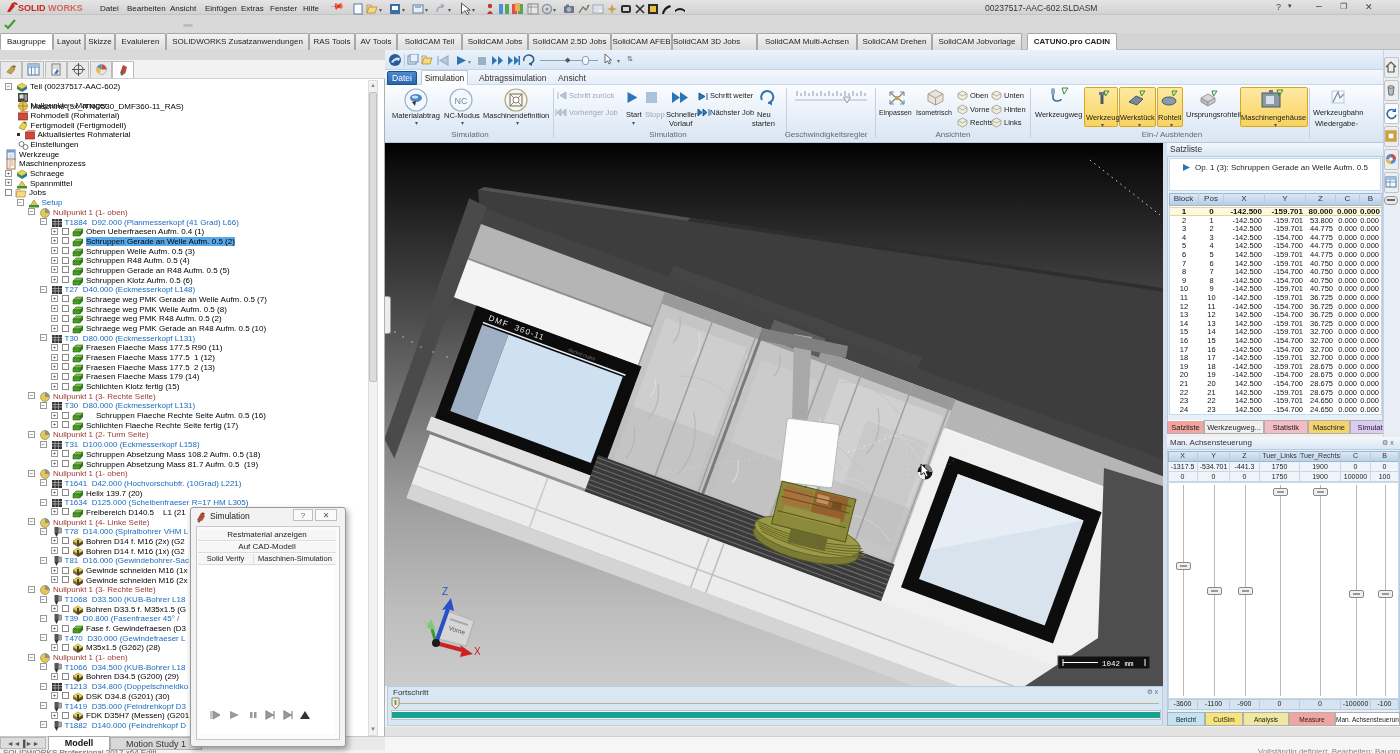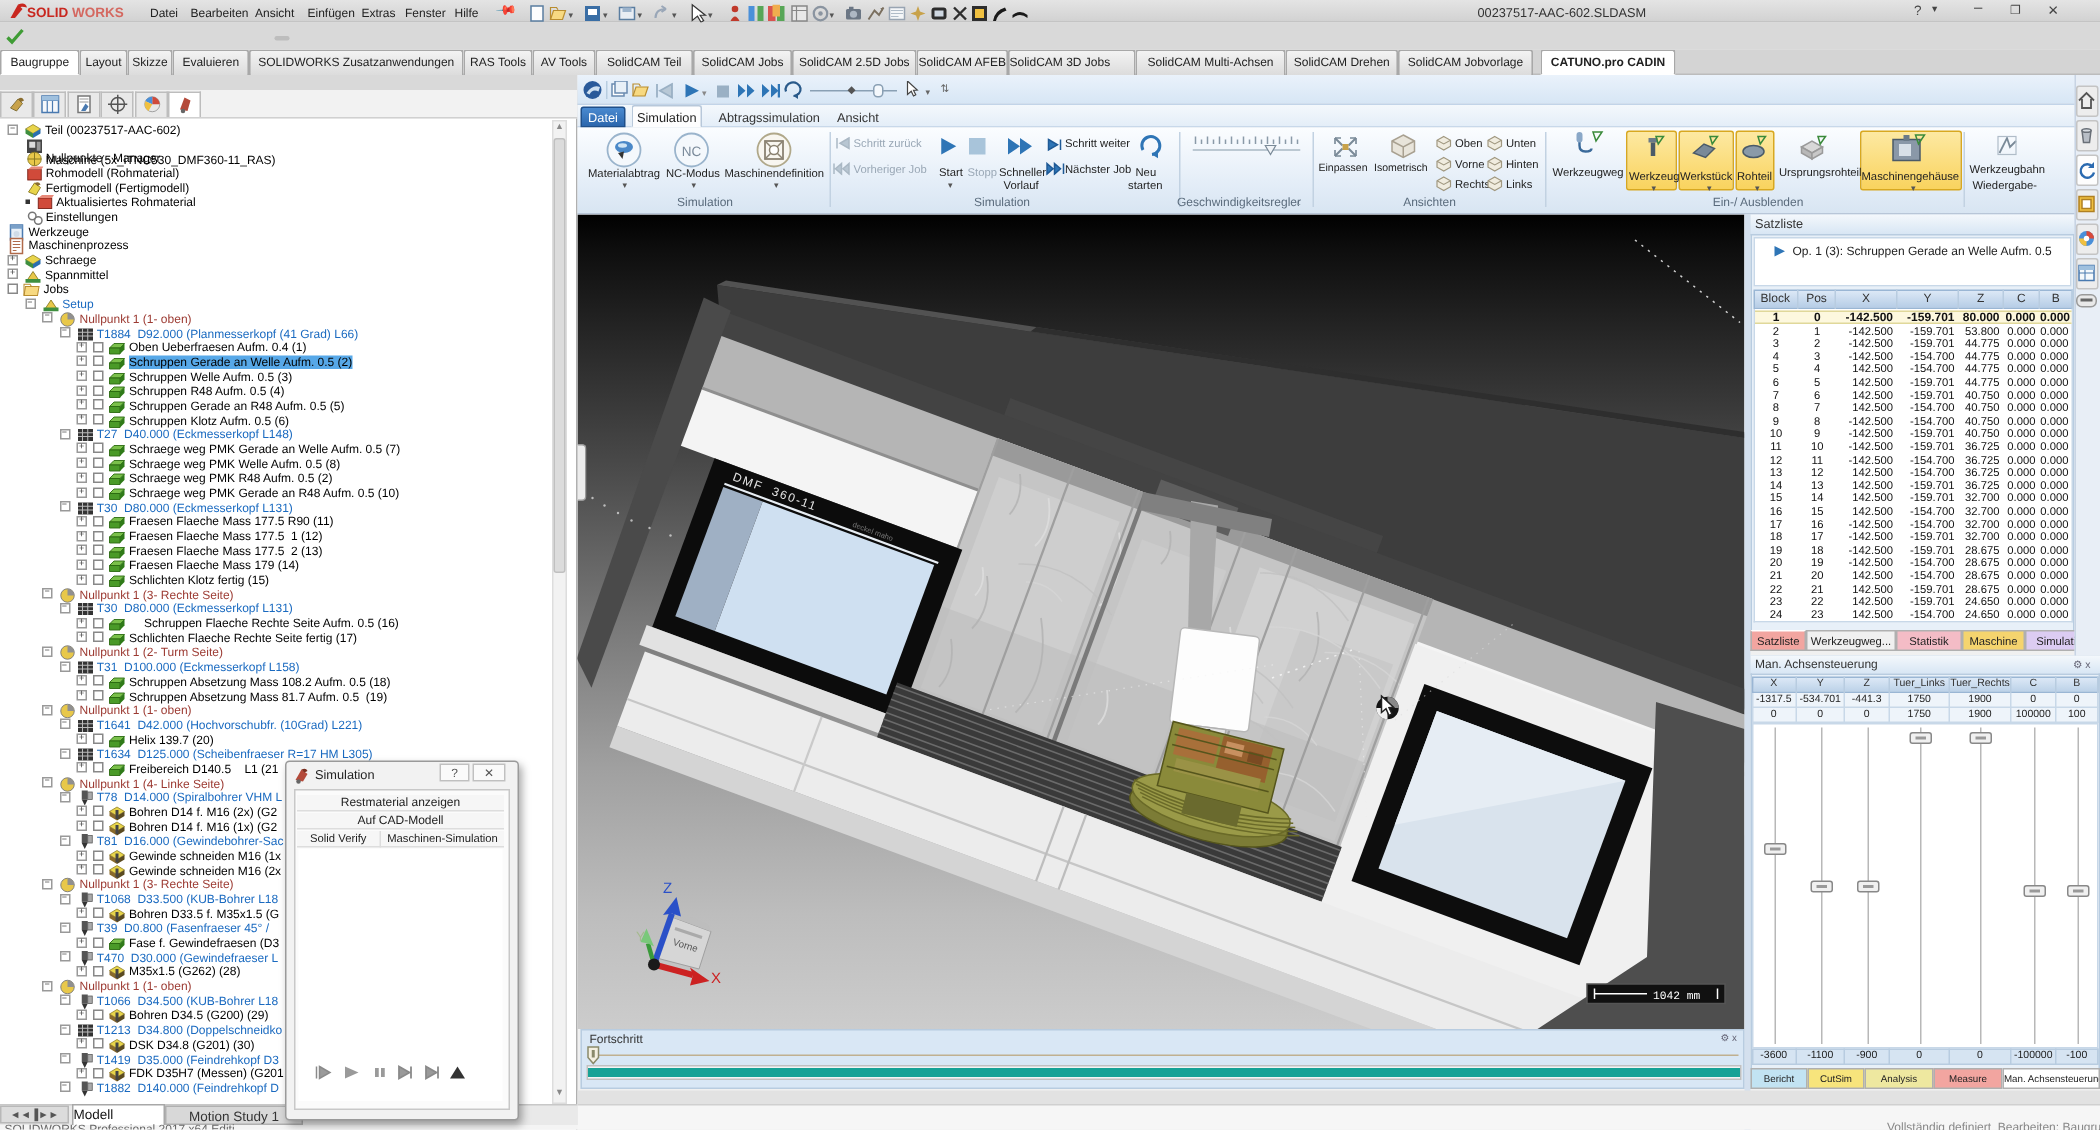--- a/index.html
+++ b/index.html
@@ -646,21 +646,21 @@
       <rect x="7.5" y="2" width="3" height="5" fill="#aaa" stroke="#555" stroke-width=".5"></rect>
     </svg>
     <div class="tx" style="left:64.5px;top:640.88px;font-size:8px;color:#1a6ac0;">T1882&nbsp;&nbsp;D140.000 (Feindrehkopf D</div>
   </div>
 <div class="ab" style="left:368px;top:80px;width:10px;height:656px;background:#f2f2f2;border:1px solid #ddd;"></div>
 <div class="ab" style="left:369px;top:82px;width:8px;height:8px;font-size:6px;color:#888;text-align:center;">▲</div>
 <div class="ab" style="left:369px;top:726px;width:8px;height:8px;font-size:6px;color:#888;text-align:center;">▼</div>
 <div class="ab" style="left:369px;top:92px;width:8px;height:290px;background:#dcdcdc;border:1px solid #c0c0c0;border-radius:2px;"></div>
 <div class="ab" style="left:0;top:736px;width:385px;height:14px;background:#e9e9e9;border-top:1px solid #c8c8c8;"></div>
 <div class="ab" style="left:0;top:737px;width:46px;height:12px;background:#dcdcdc;border:1px solid #b8b8b8;font-size:7px;color:#555;text-align:center;line-height:11px;">◄◄▐►►</div>
-<div class="ab" style="left:48px;top:736px;width:62px;height:14px;background:#fff;border:1px solid #a8a8a8;border-bottom:none;font-size:9px;font-weight:normal;color:#111;text-align:left;line-height:13px;">Modell</div>
+<div class="ab" style="left:48px;top:736px;width:62px;height:14px;background:#fff;border:1px solid #a8a8a8;border-bottom:none;font-size:9px;font-weight:bold;color:#111;text-align:center;line-height:13px;">Modell</div>
 <div class="ab" style="left:110px;top:737px;width:92px;height:13px;background:#d8d8d8;border:1px solid #b0b0b0;font-size:9px;color:#333;text-align:center;line-height:12px;">Motion Study 1</div>
 <div class="ab" style="left:0;top:750px;width:1400px;height:3px;background:#f4f4f4;"></div>
 <div class="tx" style="left:3px;top:748px;font-size:8px;color:#666;overflow:hidden;height:5px;">SOLIDWORKS Professional 2017 x64 Editi</div>
 <div class="ab" style="left:385px;top:50px;width:1015px;height:20px;background:linear-gradient(#eaf2fb,#d7e6f5);border-bottom:1px solid #c2d4e8;"></div>
 <svg class="ab" style="left:388px;top:53px" width="14" height="14" viewBox="0 0 14 14">
     <circle cx="7" cy="7" r="6" fill="#2a5a9a"></circle>
     <path d="M3 9 Q7 3 12 5 L11 8 Q7 6 5 10 Z" fill="#cfe0f0"></path>
   </svg>
 <div class="ab" style="left:404px;top:54px;width:1px;height:12px;background:#b8cde0;"></div>
 <svg class="ab" style="left:407px;top:54px" width="12" height="12" viewBox="0 0 12 12">

